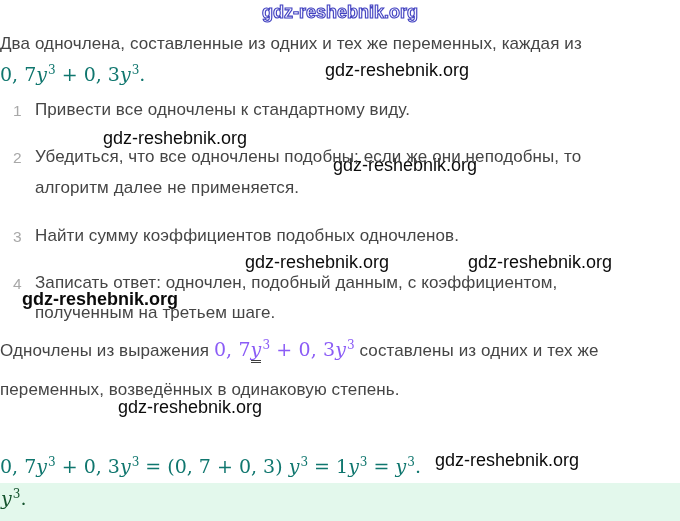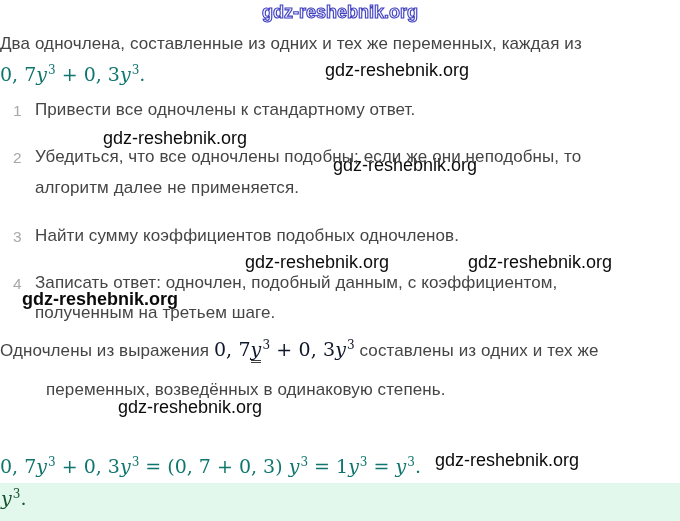--- a/index.html
+++ b/index.html
@@ -7,21 +7,21 @@
     position:relative; width:680px; height:521px; overflow:hidden;
     background:#ffffff; font-family:"Liberation Sans", sans-serif;
     color:#454545;
   }
   .line {
     position:absolute; left:0; font-size:17px; line-height:22px;
     white-space:nowrap; letter-spacing:0.1px;
   }
   
   .math { font-family:"DejaVu Serif", serif; font-size:19px; color:#0f766e; letter-spacing:0; }
-  .math-inline { font-family:"DejaVu Serif", serif; font-size:19px; color:#0f172a;text-align:right; }
+  .math-inline { font-family:"DejaVu Serif", serif; font-size:19px; color:#8b5cf6;text-align:right; }
   .m-n { font-style:normal; }
   .m-v { font-style:italic; }
   .m-vu { font-style:italic; border-bottom:3px double #3f3f3f; }
   .m-p { font-style:normal; font-size:12px; vertical-align:7px; margin-left:1px; }
   
   .step-num {
     position:absolute; left:13px; width:16px; text-align:left;
     color:#a8a8a8; font-size:15.5px; top:1px;
   }
   .step-text { position:absolute; left:35px; top:0; white-space:nowrap; }
@@ -46,21 +46,21 @@
   .wmH { left:118px; top:397px; }
   .wmI { left:435px; top:450px; }
   
   .intro1    { top:33px; }
   .introMath { top:59px; }
   .s1  { top:99px;  }
   .s2a { top:146px; } .s2b { top:177px; }
   .s3  { top:225px; }
   .s4a { top:272px; } .s4b { top:302px; }
   .p1a { top:334px; }
-  .p1b { top:379px;padding-left:46px; }
+  .p1b { top:379px; }
   .p2  { top:410px; }
   .solMath { top:451px; }
   .answer-box {
     position:absolute; left:0; right:0; top:483px; height:38px;
     background:#e3f8ec; color:#3c544b;
   }
   .answer-box .math { position:absolute; left:1px; top:4px; color:inherit; }
   .answer-box .m-vu, .answer-box .m-n, .answer-box .m-v { color:inherit; }
 </style>
 </head>
@@ -76,21 +76,21 @@
   <span class="wm wmE" style="color: rgb(11, 11, 11);">gdz-reshebnik.org</span>
   <span class="wm wmF" style="color: rgb(11, 11, 11);">gdz-reshebnik.org</span>
   <span class="wm wmH" style="color: rgb(11, 11, 11);">gdz-reshebnik.org</span>
   <span class="wm wmI" style="color: rgb(11, 11, 11);">gdz-reshebnik.org</span>
 
   <div class="line intro1">Два одночлена, составленные из одних и тех же переменных, каждая из</div>
   <div class="line math introMath"><span class="m-n">0, 7</span><span class="m-v">y</span><span class="m-p">3</span><span class="m-n"> + 0, 3</span><span class="m-v">y</span><span class="m-p">3</span><span class="m-n">.</span></div>
 
   <div class="line s1">
     <span class="step-num">1</span>
-    <span class="step-text">Привести все одночлены к стандартному ответ.</span>
+    <span class="step-text">Привести все одночлены к стандартному виду.</span>
   </div>
   <div class="line s2a">
     <span class="step-num">2</span>
     <span class="step-text">Убедиться, что все одночлены подобны; если же они неподобны, то</span>
   </div>
   <div class="line s2b step-cont">алгоритм далее не применяется.</div>
   <div class="line s3">
     <span class="step-num">3</span>
     <span class="step-text">Найти сумму коэффициентов подобных одночленов.</span>
   </div>

